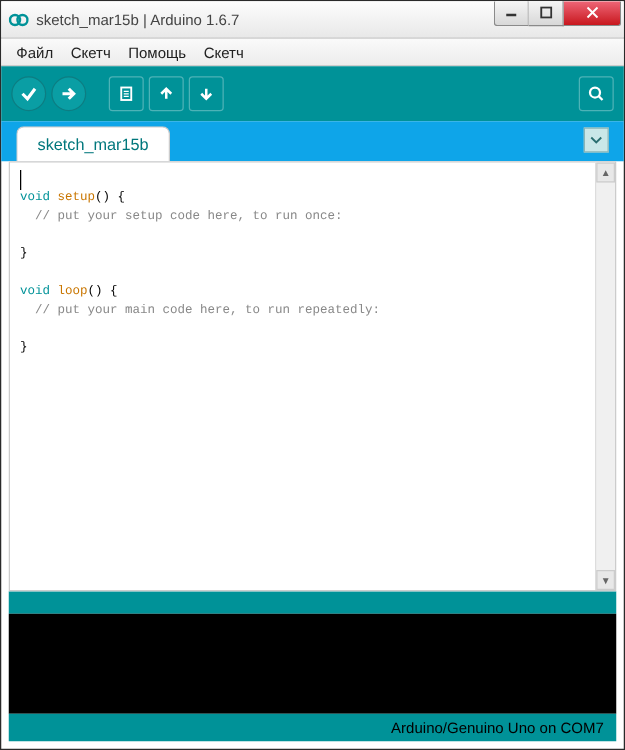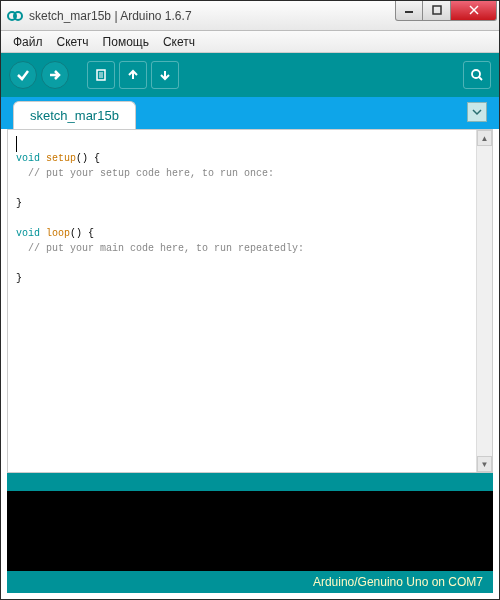--- a/index.html
+++ b/index.html
@@ -34,21 +34,21 @@
 .cursor { position: absolute; left: 8px; top: 6px; width: 1px; height: 16px; background: #000; }
 .kw { color: #009298; }
 .fn { color: #c97600; }
 .cm { color: #888; }
 .scrollbar { width: 16px; background: #f0f0f0; border-left: 1px solid #ddd; position: relative; }
 .scroll-arrow { height: 16px; background: #e8e8e8; border: 1px solid #ccc; display: flex; align-items: center; justify-content: center; font-size: 8px; color: #666; cursor: pointer; }
 .scroll-arrow.down { position: absolute; bottom: 0; width: 100%; }
 
 .status-green { height: 18px; background: #009298; margin: 0 6px; }
 .console { height: 80px; background: #000; margin: 0 6px; }
-.footer { height: 22px; background: #009298; margin: 0 6px 6px 6px; display: flex; align-items: center; justify-content: flex-end; padding: 0 10px; color: #fef9c3; font-size: 12px; text-align: right; }
+.footer { height: 22px; background: #009298; margin: 0 6px 6px 6px; display: flex; align-items: center; justify-content: flex-end; padding: 0 10px; color: #000000; font-size: 12px; text-align: right; }
 </style>
 </head>
 <body>
 
 <div class="window">
 
   <div class="titlebar">
     <svg class="titlebar-icon" viewBox="0 0 16 16">
         <circle cx="5" cy="8" r="4" fill="none" stroke="#009298" stroke-width="2"></circle>
         <circle cx="11" cy="8" r="4" fill="none" stroke="#009298" stroke-width="2"></circle>

